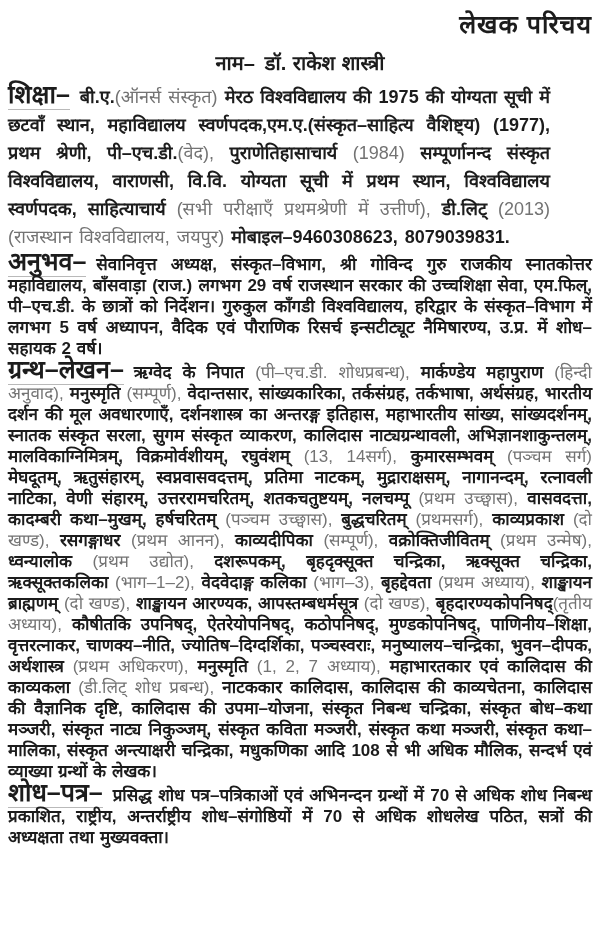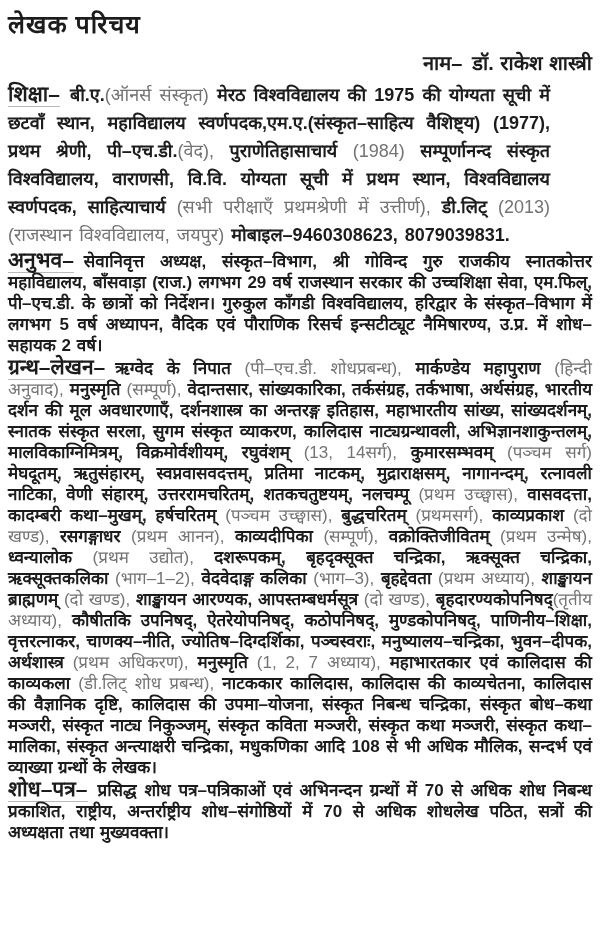--- a/index.html
+++ b/index.html
@@ -13,48 +13,48 @@
     box-sizing: border-box;
     padding: 4px 8px 0 8px;
     background: #ffffff;
     font-family: "Liberation Sans", "DejaVu Sans", sans-serif;
     color: #1c1c1c;
     overflow: hidden;
   }
   .title {
     font-size: 25px;
     font-weight: 700;
-    text-align: left;
+    text-align: right;
     margin: 2px 0 8px 0;
     letter-spacing: 1px;
   }
   .para {
     margin: 0;
     text-align: justify;
     font-size: 17px;
     line-height: 21px;
     font-weight: 600;
     word-spacing: 1px;
   }
   .para.name {
     font-size: 20px;
     line-height: 30px;
     font-weight: 700;
-    text-align: right;
+    text-align: center;
     margin-bottom: 2px;
   }
   .para.narrow {
     width: 542px;
     font-size: 18px;
     line-height: 28px;
     word-spacing: 2px;
   }
   .para .label {
     font-weight: 700;
-    font-size: 21px;
+    font-size: 25px;
     margin-right: 10px;
   }
   .para.name .label { font-size: 20px; }
   .para .label.u {
     border-bottom: 1px solid #b9b9b9;
     padding-bottom: 1px;
   }
   .para .light {
     font-weight: 400;
     color: #737373;

